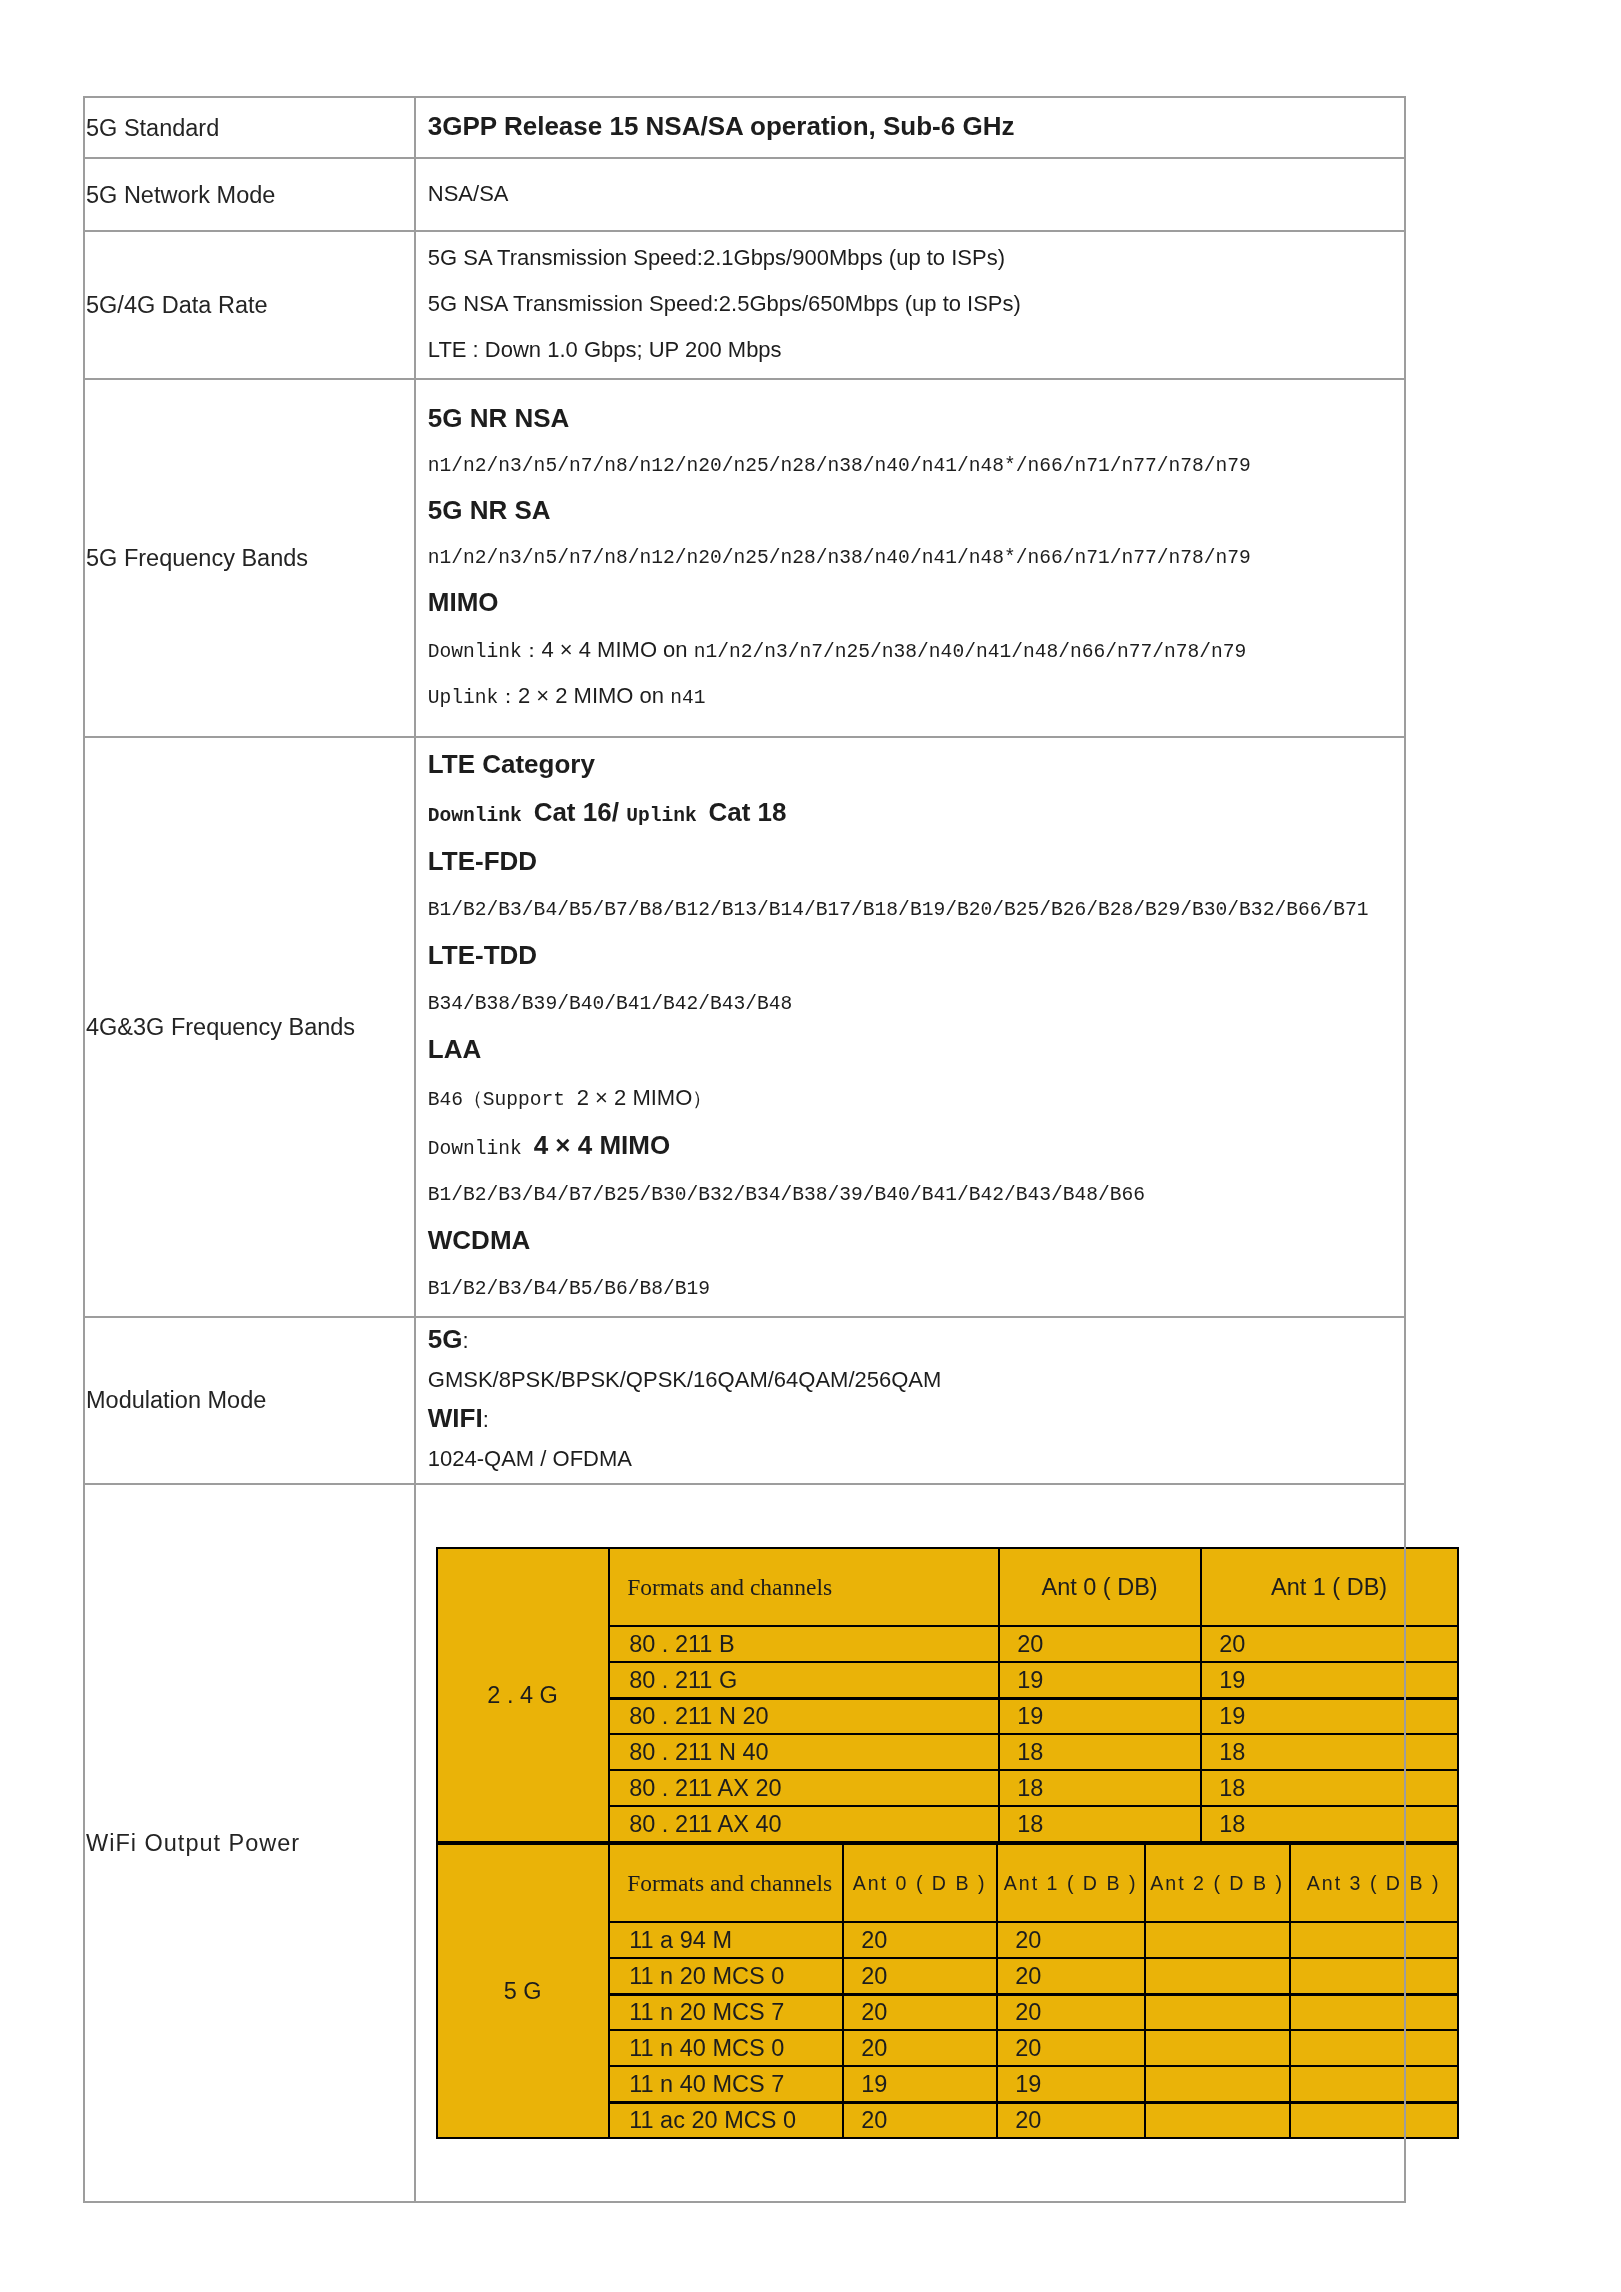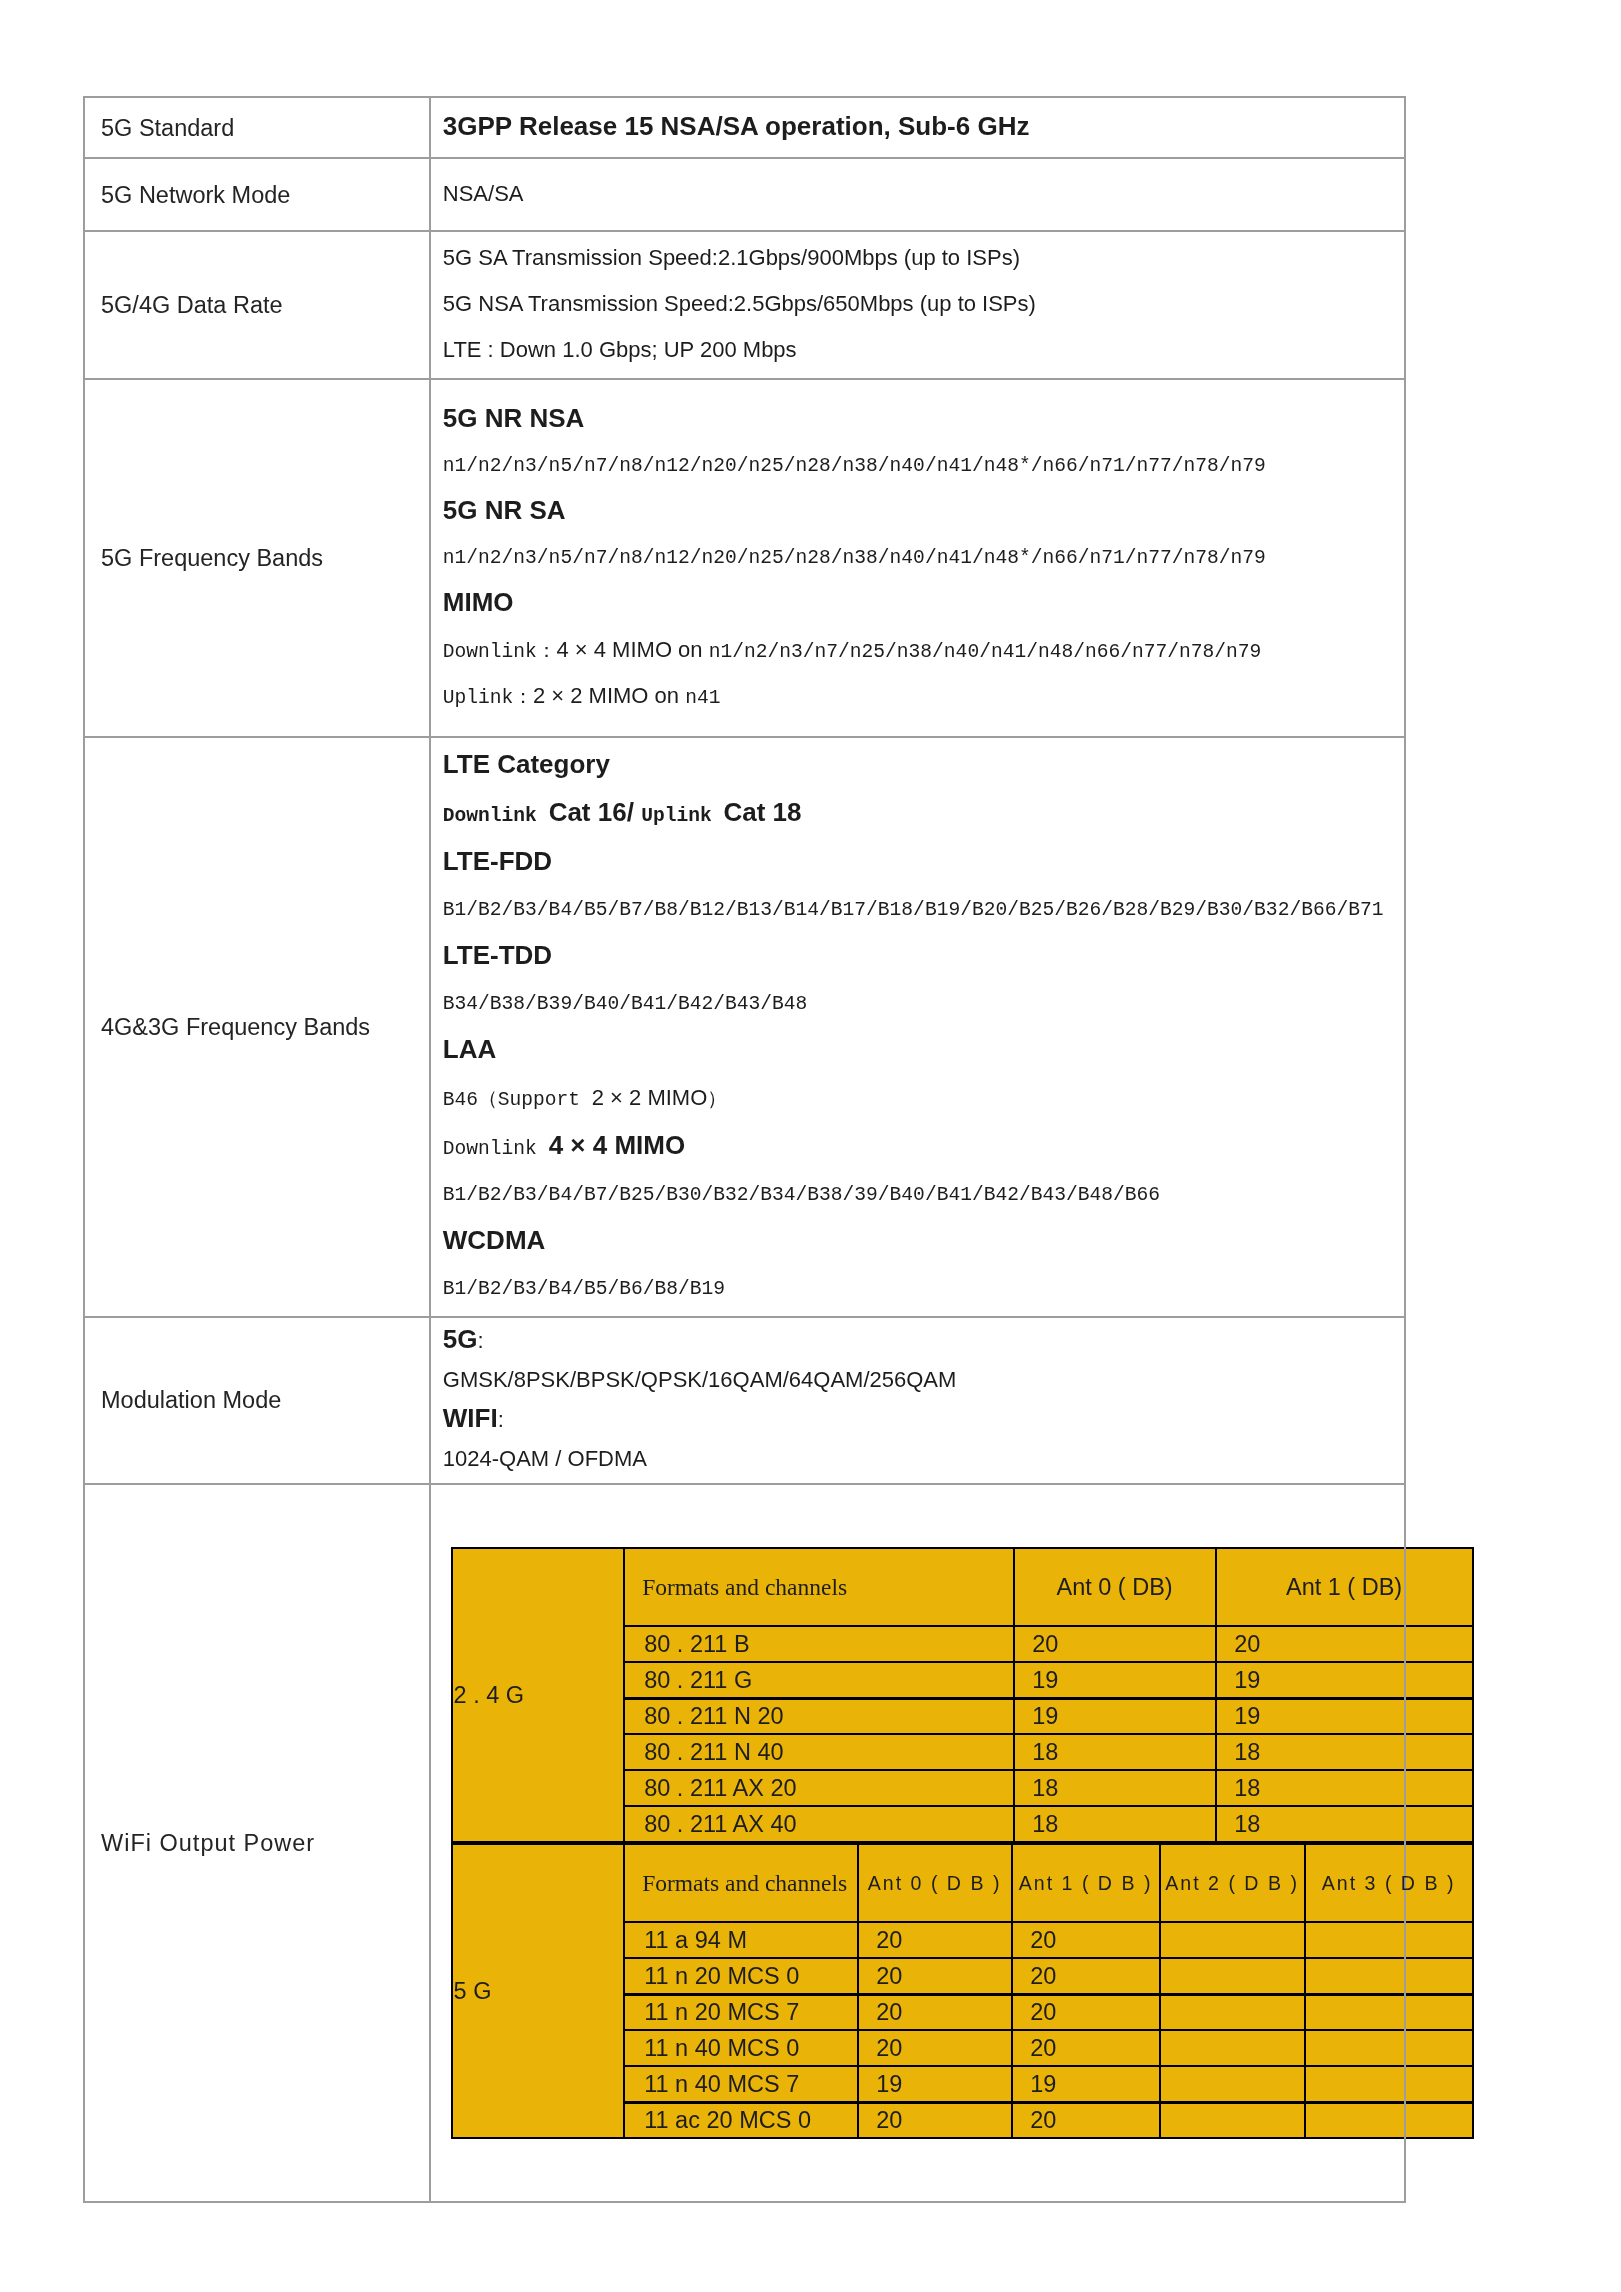--- a/index.html
+++ b/index.html
@@ -2,21 +2,21 @@
 <html><head>
 <meta charset="utf-8">
 <style>
   html,body{margin:0;padding:0;background:#ffffff;}
   body{width:1621px;height:2293px;position:relative;font-family:"Liberation Sans",sans-serif;color:#1d1d1d;}
 
   
   table.spec{position:absolute;left:83px;top:96px;width:1323px;border-collapse:collapse;table-layout:fixed;}
   table.spec,table.spec td{border:2px solid #9d9d9d;}
   table.spec{border-width:2.9px;}
-  td.lbl{width:289px;vertical-align:middle;padding:0 39px 0 16px;font-size:23.5px;line-height:30px;color:#242424;}
+  td.lbl{width:289px;vertical-align:middle;padding:0 39px 0 1px;font-size:23.5px;line-height:30px;color:#242424;}
   td.lbl.wide-spacing{letter-spacing:1px;}
   td.val{vertical-align:middle;padding:3.9px 5.9px 3.9px 11.8px;}
   td.val p{margin:0;white-space:nowrap;}
   tr.p45 td.val p{line-height:44px;}
   tr.p46 td.val p{line-height:45px;}
   tr.p38 td.val p{line-height:37px;}
 
   
   .s {font-family:"Liberation Sans",sans-serif;font-size:22px;font-weight:400;}
   .b {font-family:"Liberation Sans",sans-serif;font-size:26px;font-weight:700;}
@@ -25,21 +25,21 @@
 
   
   .wifi-wrap{margin-left:7.8px;width:1020px;}
   table.wifi{border-collapse:collapse;table-layout:fixed;width:1020px;}
   table.wifi,table.wifi td{border:2px solid #000;}
   table.wifi{border-width:2.9px;}
   table.wifi td{font-size:23.5px;vertical-align:middle;background:#eab308;}
   tr.wrow{height:36px;margin-top:8px;}
   tr.whead{height:78px;}
   tr.thick td{border-top-width:3.9px;}
-  td.band{text-align:left;font-size:23.5px;}
+  td.band{text-align:center;font-size:23.5px;}
   td.fmt-h{font-family:"Liberation Serif",serif;font-size:21.6px;line-height:39px;padding-left:17.6px;vertical-align:middle;}
   td.ant-h{text-align:center;font-size:22.5px;}
   table.wifi5 td.ant-h{font-size:19.6px;letter-spacing:2px;}
   td.chan{padding-left:19.6px;}
   td.num{padding-left:17.6px;}
 </style>
 </head>
 <body>
 
 <table class="spec">

